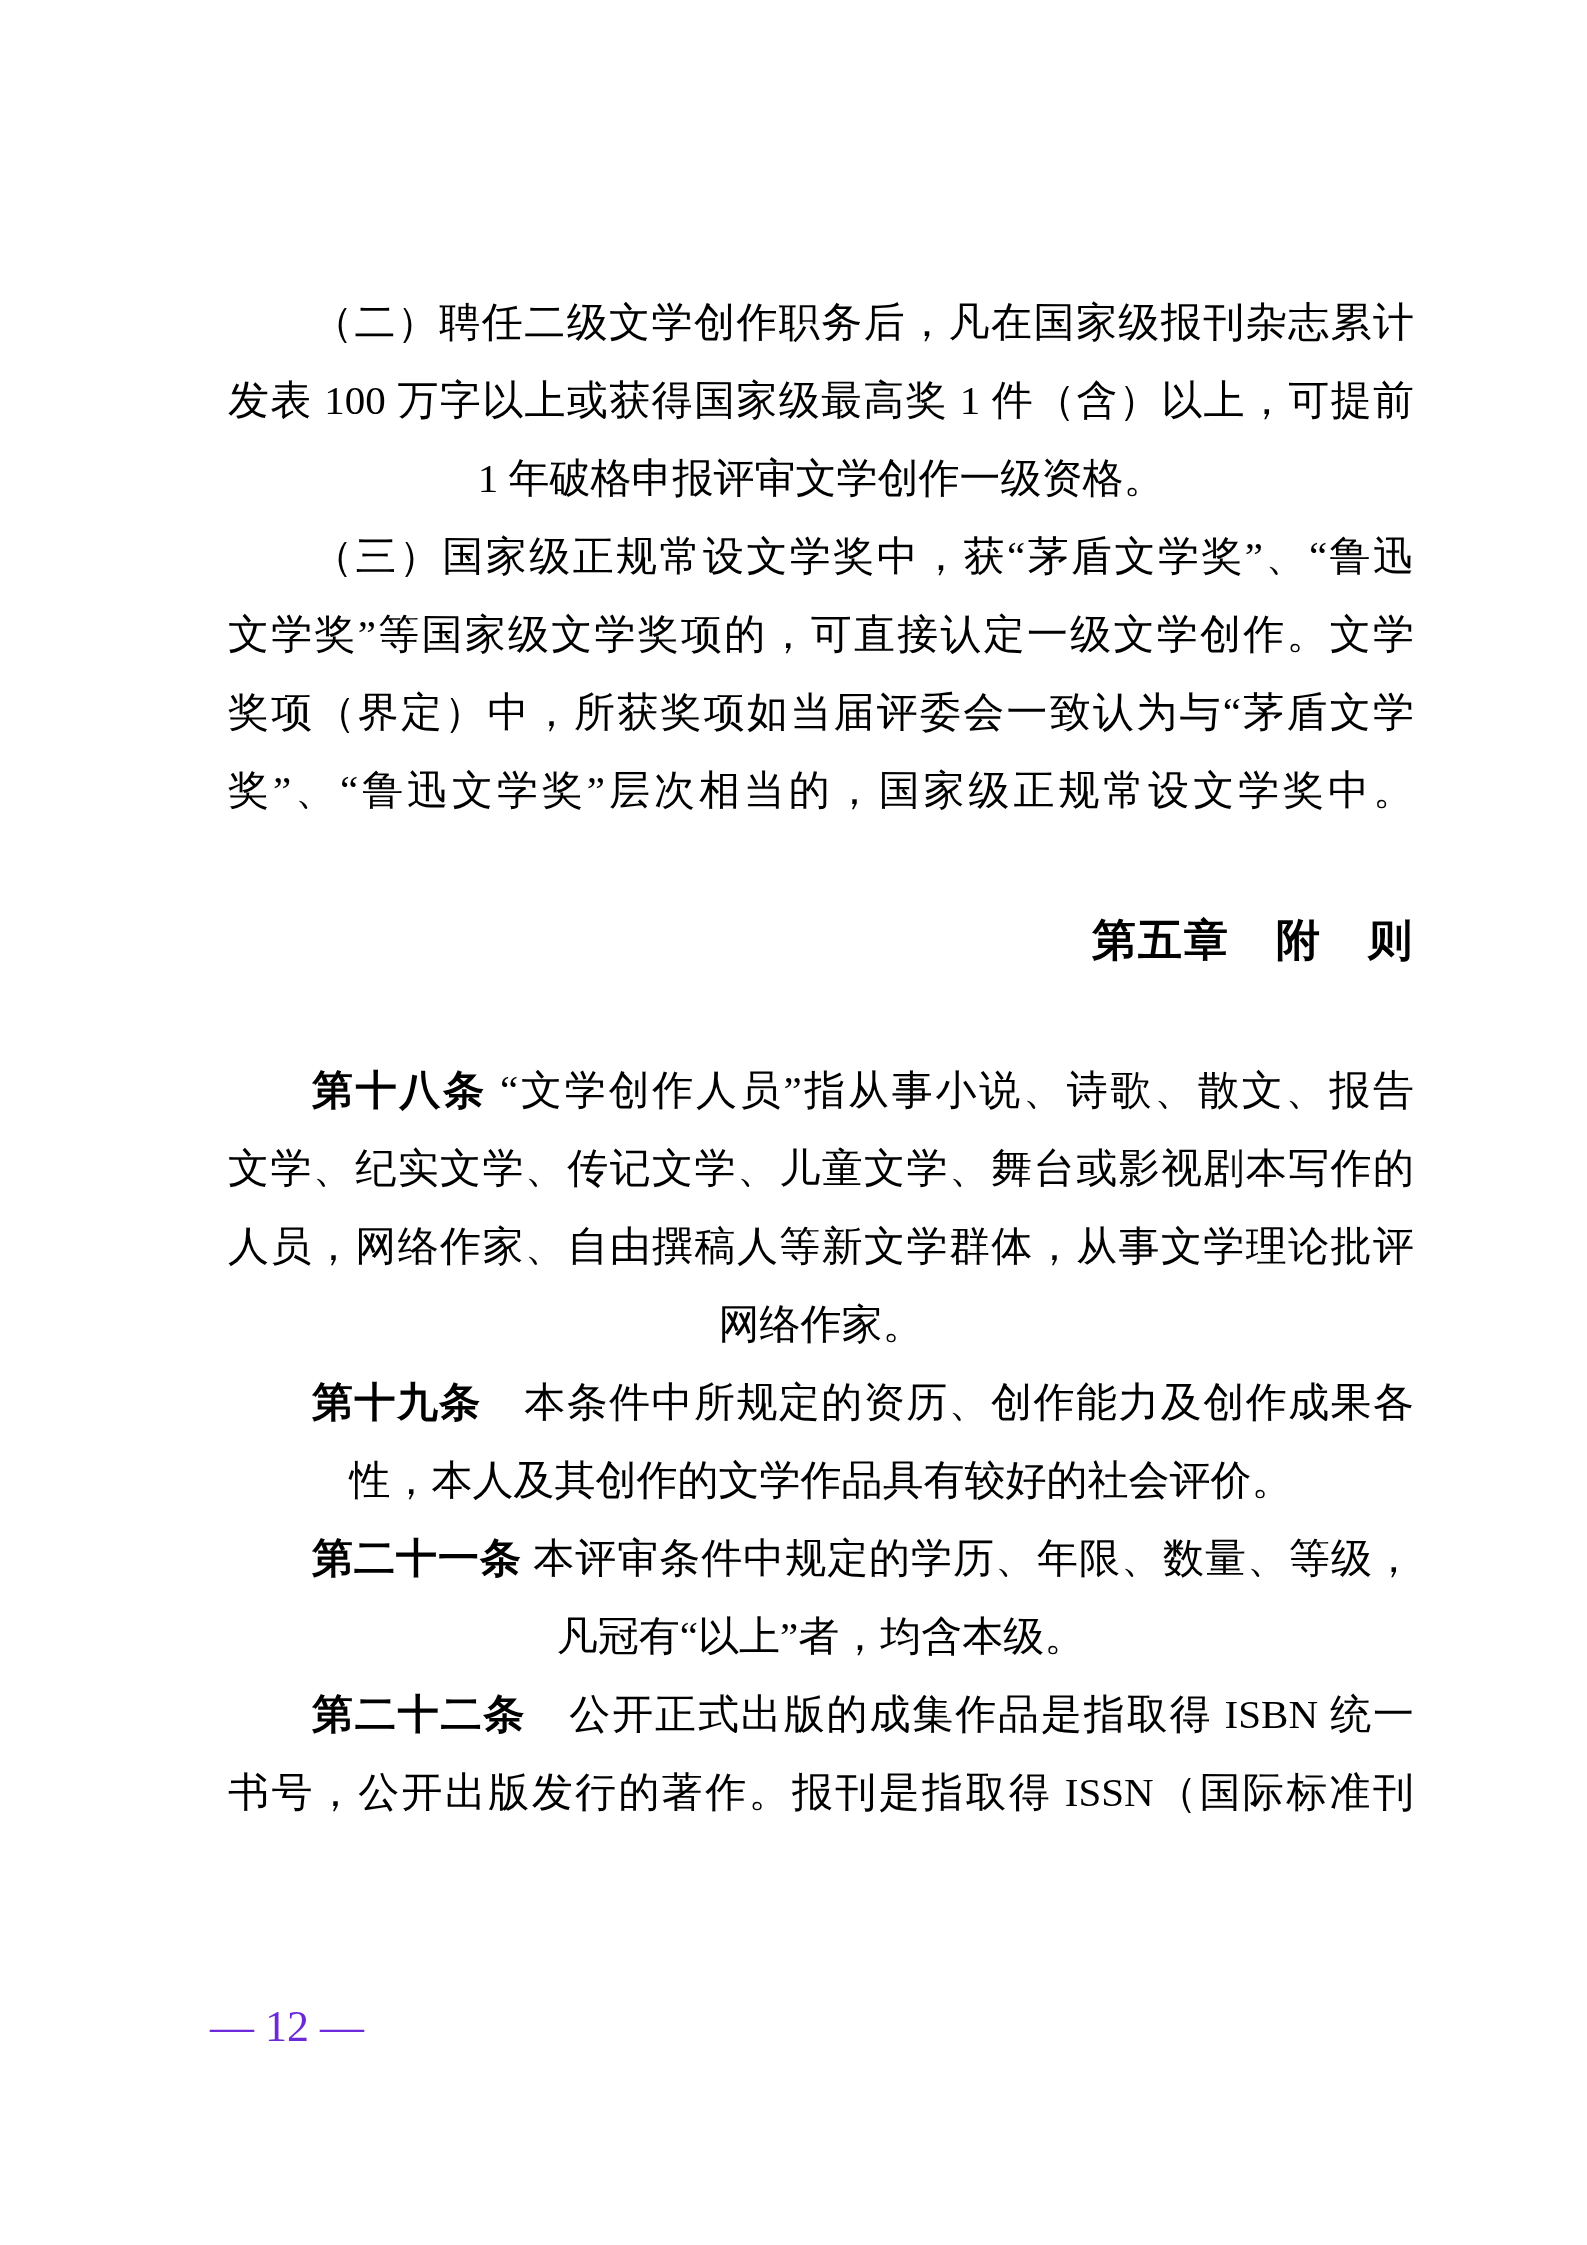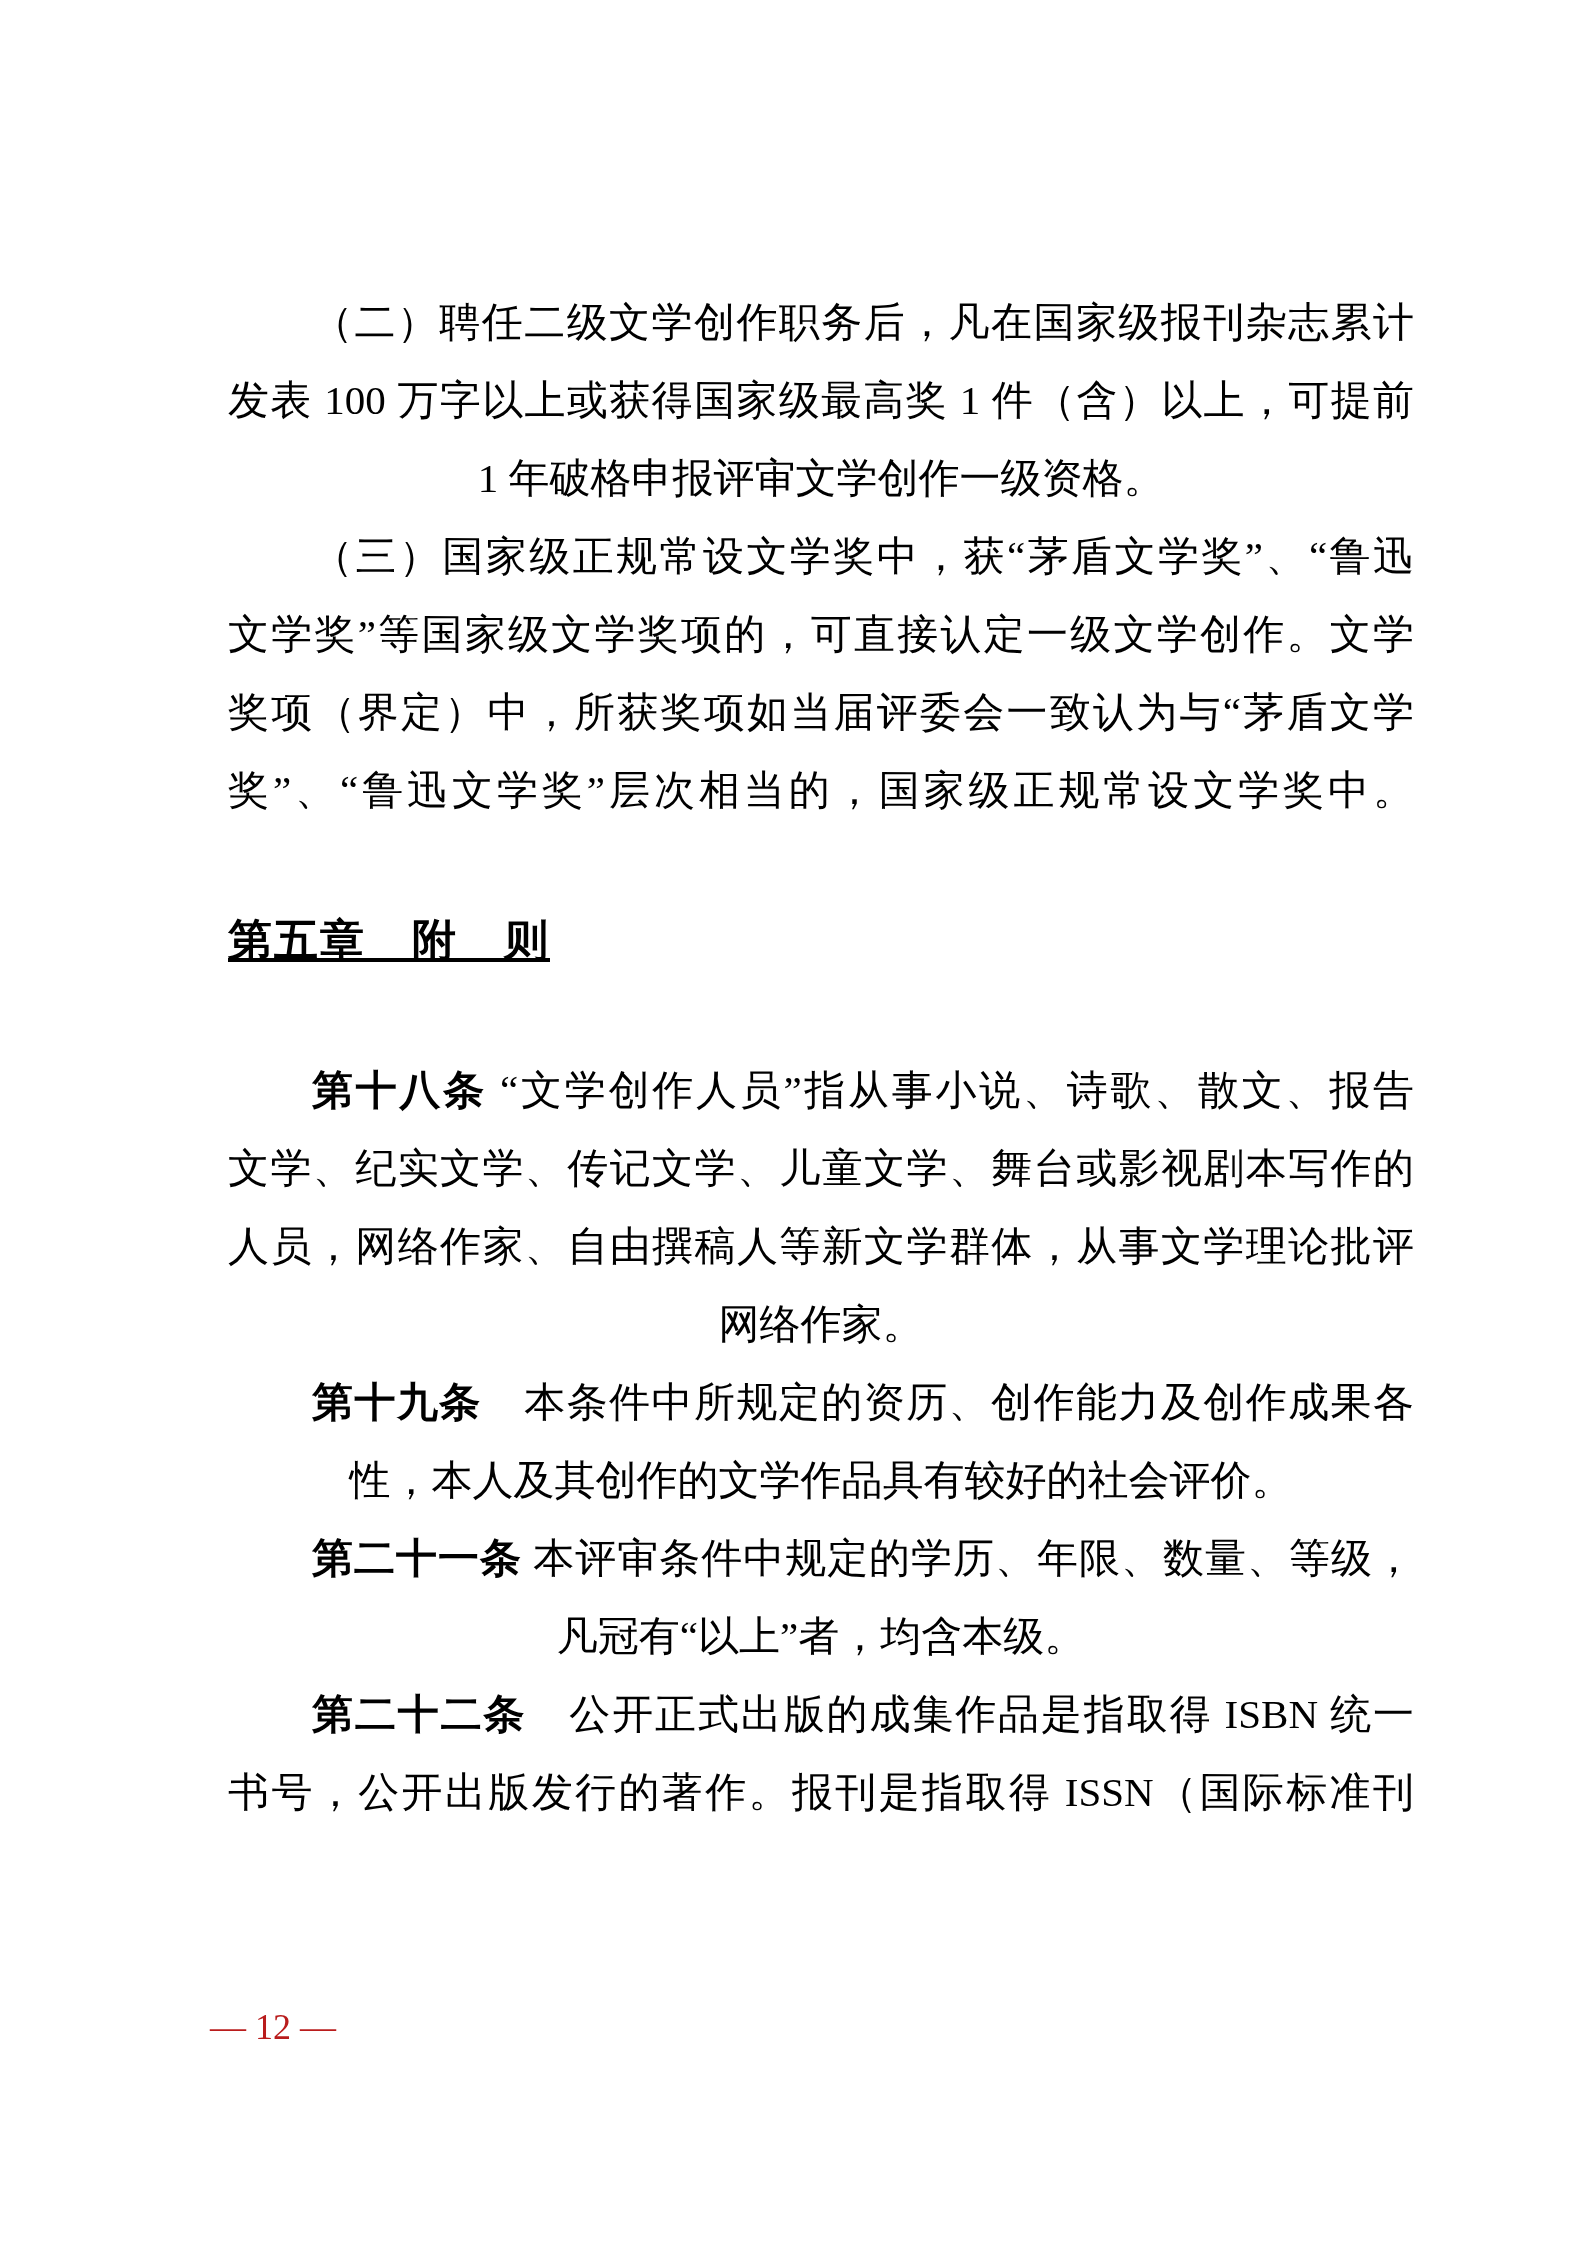--- a/index.html
+++ b/index.html
@@ -38,34 +38,33 @@
     text-indent: 84px;
   }
   .line .bold {
     font-weight: 700;
     font-family: "Liberation Sans", "DejaVu Sans", sans-serif;
   }
   .heading {
     height: 78px;
     line-height: 78px;
     margin: 72px 0;
-    text-align: left;
+    text-align: right;
     font-weight: 700;
     font-size: 44px;
     letter-spacing: 2px;
     font-family: "Liberation Sans", "DejaVu Sans", sans-serif;
-    text-decoration: underline;
   }
   .footer {
     position: absolute;
     left: 210px;
     top: 2004px;
-    font-size: 36px;
+    font-size: 44px;
     line-height: 46px;
-    color: #b91c1c;
+    color: #6d28d9;
   }
 </style>
 </head>
 <body>
 
 <div class="page">
   <div class="text-block">
       <div class="line indent justify"><span class="normal">（二）聘任二级文学创作职务后，凡在国家级报刊杂志累计</span></div>
       <div class="line justify"><span class="normal">发表 100 万字以上或获得国家级最高奖 1 件（含）以上，可提前</span></div>
       <div class="line"><span class="normal">1 年破格申报评审文学创作一级资格。</span></div>

